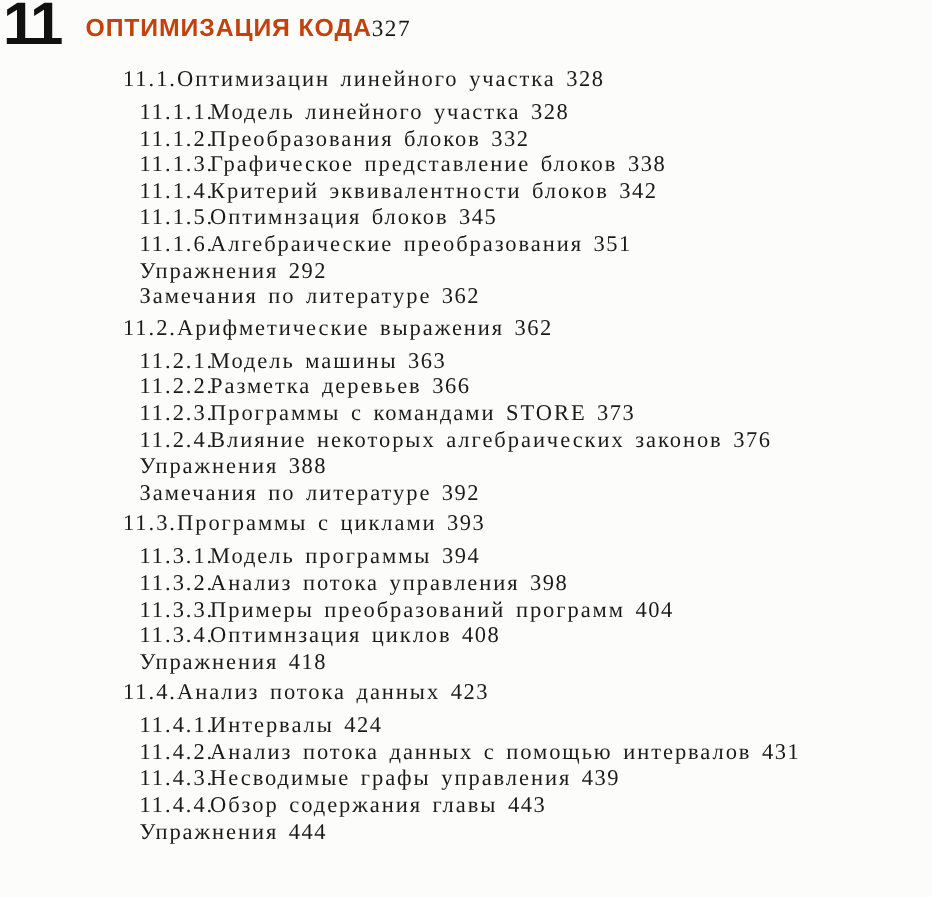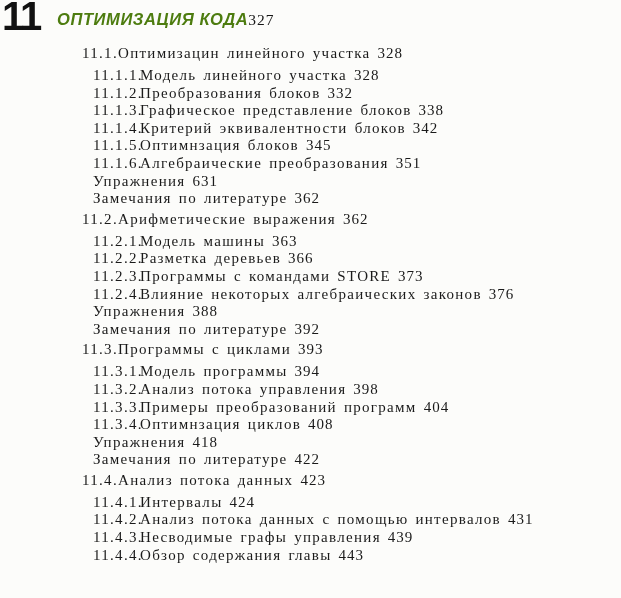--- a/index.html
+++ b/index.html
@@ -17,21 +17,21 @@
   .chapter-header { position: relative; height: 36px; padding-left: 28px; }
   .chapter-num {
     position: absolute; left: 2px; top: -4px;
     font-family: "Liberation Sans", "DejaVu Sans", sans-serif;
     font-weight: bold; font-size: 40px; line-height: 1;
     letter-spacing: -2px; color: #111;
   }
   .chapter-title-row { position: absolute; left: 57px; top: 10px; white-space: nowrap; }
   .chapter-title {
     font-family: "Liberation Sans", "DejaVu Sans", sans-serif;
-    font-weight: bold; font-size: 16.5px; letter-spacing: 0.6px; color: #4d7c0f; font-style: italic;
+    font-weight: bold; font-size: 16.5px; letter-spacing: 0.6px; color: #c2410c;
   }
   .chapter-page {
     font-size: 15.5px; letter-spacing: 1px; color: #161616;
   }
 
   
   .toc { font-size: 15px; letter-spacing: 1.3px; word-spacing: 2px; }
   .section { margin-top: 2px; }
   .section:first-child { margin-top: 8px; }
   .section-row { padding-left: 82px; line-height: 18px; white-space: nowrap; }
@@ -75,21 +75,21 @@
 
   <div class="item">
     <span class="item-num">11.1.5.</span><span class="item-title">Оптимнзация блоков</span><span class="page-num">345</span>
   </div>
 
   <div class="item">
     <span class="item-num">11.1.6.</span><span class="item-title">Алгебраические преобразования</span><span class="page-num">351</span>
   </div>
 
   <div class="item no-num">
-    <span class="item-title">Упражнения</span><span class="page-num">631</span>
+    <span class="item-title">Упражнения</span><span class="page-num">292</span>
   </div>
 
   <div class="item no-num">
     <span class="item-title">Замечания по литературе</span><span class="page-num">362</span>
   </div>
 </div>
   </div>
 
   <div class="section">
     <div class="section-row">
@@ -140,23 +140,20 @@
   </div>
 
   <div class="item">
     <span class="item-num">11.3.4.</span><span class="item-title">Оптимнзация циклов</span><span class="page-num">408</span>
   </div>
 
   <div class="item no-num">
     <span class="item-title">Упражнения</span><span class="page-num">418</span>
   </div>
 
-  <div class="item no-num">
-    <span class="item-title">Замечания по литературе</span><span class="page-num">422</span>
-  </div>
 </div>
   </div>
 
   <div class="section">
     <div class="section-row">
       <span class="sec-num">11.4.</span><span class="sec-title">Анализ потока данных</span><span class="page-num">423</span>
     </div>
     <div class="items">
   <div class="item">
     <span class="item-num">11.4.1.</span><span class="item-title">Интервалы</span><span class="page-num">424</span>
@@ -167,17 +164,20 @@
   </div>
 
   <div class="item">
     <span class="item-num">11.4.3.</span><span class="item-title">Несводимые графы управления</span><span class="page-num">439</span>
   </div>
 
   <div class="item">
     <span class="item-num">11.4.4.</span><span class="item-title">Обзор содержания главы</span><span class="page-num">443</span>
   </div>
 
+  <div class="item no-num">
+    <span class="item-title">Упражнения</span><span class="page-num">444</span>
+  </div>
 
 </div>
   </div>
 </div>
 </div>
 
 </body></html>

